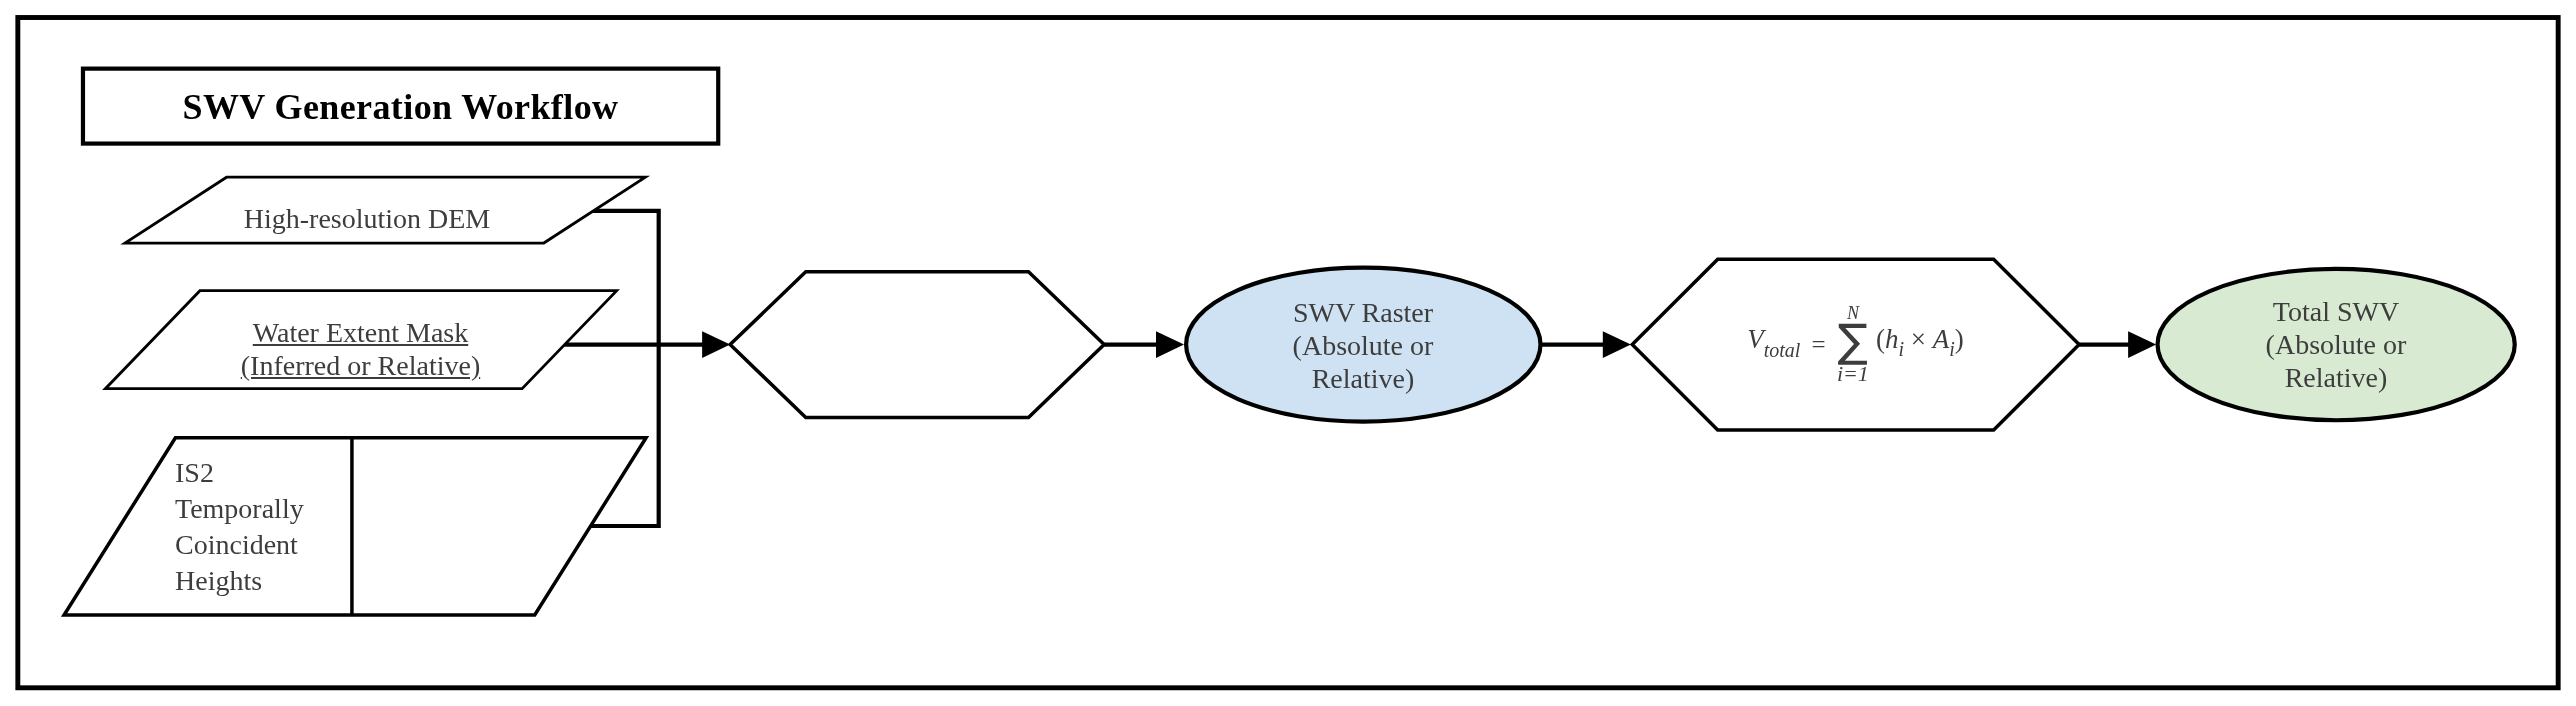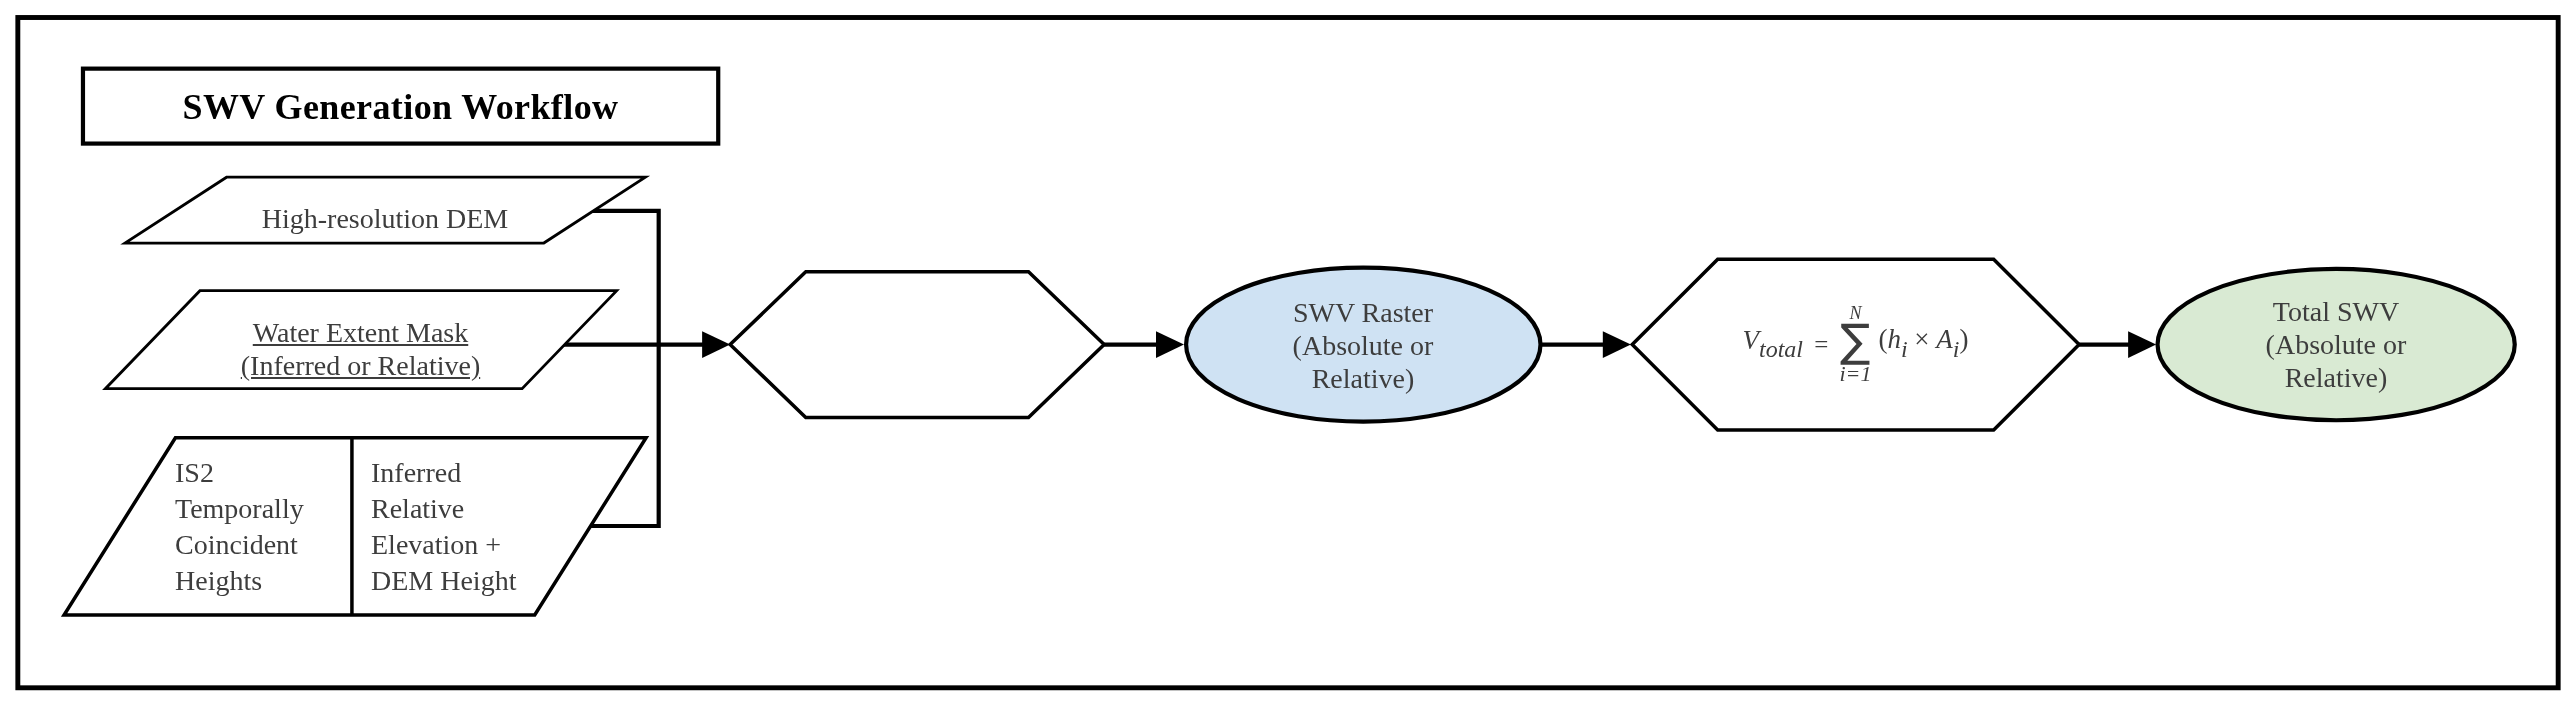--- a/index.html
+++ b/index.html
@@ -47,21 +47,21 @@
     letter-spacing: 0.4px;
     line-height: 42px;
   }
   
   #formula-label {
     flex-direction: row;
     gap: 7px;
     color: #3d3d3d;
   }
   .f-var { font-style: italic; font-size: 27px; }
-  .f-sub { font-style: italic; font-size: 24px; vertical-align: -8.4px; letter-spacing: 0; margin-top: 40px; }
+  .f-sub { font-style: italic; font-size: 20px; vertical-align: -8.4px; letter-spacing: 0; margin-top: 40px; }
   .f-eq  { font-size: 25px; padding: 0 4.2px; }
   .f-sum {
     display: flex;
     flex-direction: column;
     align-items: center;
     line-height: 1;
   }
   .f-sum-upper { font-style: italic; font-size: 18px; margin-bottom: -1.4px; }
   .f-sigma { font-family: "DejaVu Sans", sans-serif; font-size: 45px; line-height: 0.95; }
   .f-sum-lower { font-style: italic; font-size: 22px; margin-top: 0px; }
@@ -104,40 +104,34 @@
     <ellipse cx="3335" cy="492" rx="255" ry="108" stroke="#000000" stroke-width="6" fill="#d9ead3"></ellipse>
 
     <polygon points="1042,492 1002,473 1002,511" fill="#000000"></polygon>
     <polygon points="1690,492 1650,473 1650,511" fill="#000000"></polygon>
     <polygon points="2328,492 2288,473 2288,511" fill="#000000"></polygon>
     <polygon points="3078,492 3038,473 3038,511" fill="#000000"></polygon>
   </svg>
 
   <div class="lbl" id="title-label" style="left:83px; top:69px; width:635px; height:75px;">SWV Generation Workflow</div>
 
-  <div class="lbl" style="left:161px; top:177px; width:448px; height:82px;">High-resolution DEM</div>
+  <div class="lbl" style="left:143px; top:177px; width:448px; height:82px;">High-resolution DEM</div>
 
   <div class="lbl" style="left:126px; top:291px; width:469px; height:116px;text-decoration:underline;">
     <div>Water Extent Mask</div>
     <div>(Inferred or Relative)</div>
   </div>
 
   <div class="lbl left" style="left:175px; top:447px; width:168px; height:160px;">
     <div>IS2</div>
     <div>Temporally</div>
     <div>Coincident</div>
     <div>Heights</div>
   </div>
 
-  <div class="lbl left" style="left:371px; top:447px; width:210px; height:160px;">
-    <div>Inferred</div>
-    <div>Relative</div>
-    <div>Elevation +</div>
-    <div>DEM Height</div>
-  </div>
 
 
   <div class="lbl" style="left:1186px; top:268px; width:354px; height:154px;">
     <div>SWV Raster</div>
     <div>(Absolute or</div>
     <div>Relative)</div>
   </div>
 
   <div class="lbl" id="formula-label" style="left:1632px; top:259px; width:447px; height:171px;">
     <span><span class="f-var">V</span><span class="f-sub">total</span></span>

